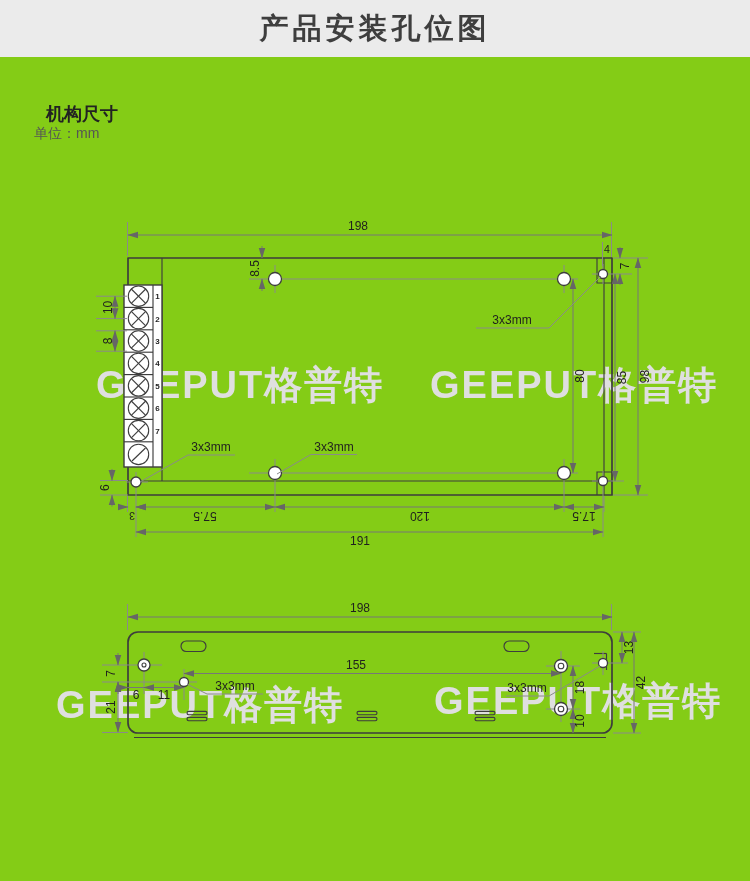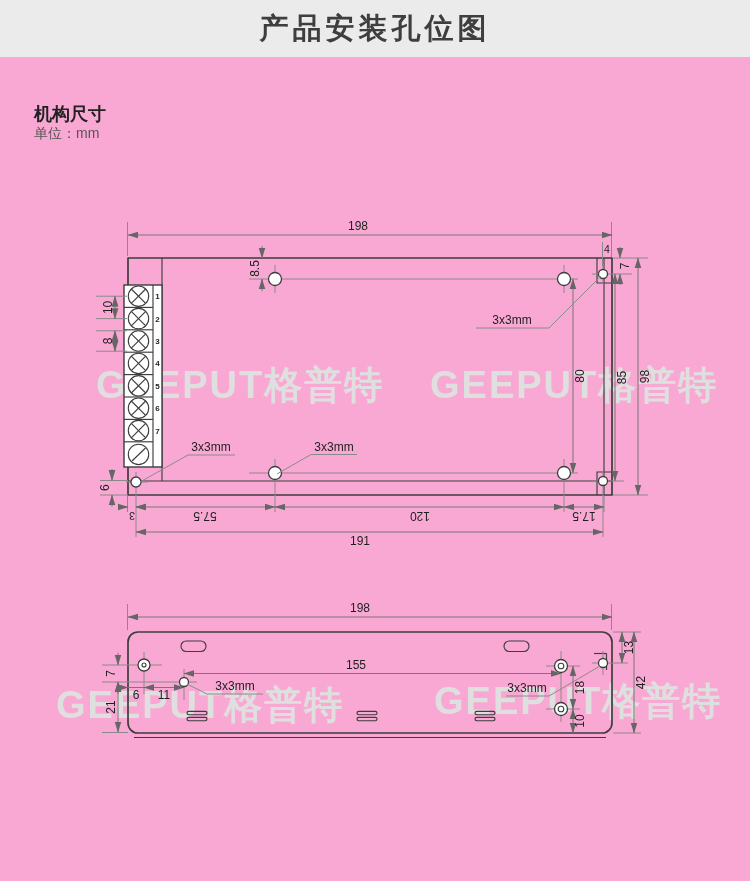--- a/index.html
+++ b/index.html
@@ -1,24 +1,24 @@
 <!DOCTYPE html>
 <html style="--header-bg: #ebebeb; --line: #3d3d3d; --dim: #8a8a8a; --textc: #1f1f1f; --watermark: #dfdfdf;"><head>
 <meta charset="utf-8">
 <style>
   :root{
     --header-bg:#ebebeb; --line:#3d3d3d; --dim:#8a8a8a; --textc:#1f1f1f; --watermark:#dfdfdf;
   }
   *{margin:0;padding:0;box-sizing:border-box}
   body{background:#fff;font-family:"Liberation Sans","DejaVu Sans",sans-serif}
-  .page{position:relative;width:750px;height:881px;background:#f9a8d4;overflow:hidden}
+  .page{position:relative;width:750px;height:881px;background:#84cc16;overflow:hidden}
   header{position:absolute;top:0;left:0;width:750px;height:57px;background:var(--header-bg);
          display:flex;align-items:center;justify-content:center}
   header h1{font-size:29px;font-weight:600;color:#3e3e3e;letter-spacing:4px}
-  .section-heading{position:absolute;left:34px;top:102px;font-size:18px;font-weight:bold;color:#222}
+  .section-heading{position:absolute;left:46px;top:102px;font-size:18px;font-weight:bold;color:#222}
   .unit-label{position:absolute;left:34px;top:125px;font-size:14px;color:#555}
   svg{position:absolute;left:0;top:0}
   .outline{stroke:var(--line);stroke-width:1.7;fill:none;stroke-linejoin:round}
   .part{stroke:var(--line);stroke-width:1.15;fill:none}
   .thin{stroke:var(--dim);stroke-width:1;fill:none}
   .dim{stroke:#777;stroke-width:1;fill:none}
   .hole{fill:#fff;stroke:var(--line);stroke-width:1.3}
   .holein{fill:none;stroke:var(--line);stroke-width:1.1}
   .blockfill{fill:#fff;stroke:var(--line);stroke-width:1.4}
   text.d{font-family:"Liberation Sans","DejaVu Sans",sans-serif;font-size:12px;fill:var(--textc);text-anchor:middle}

